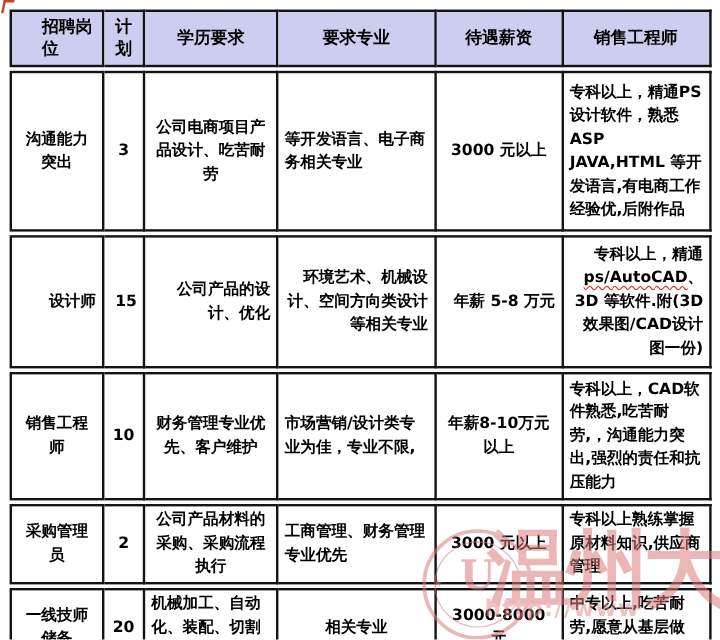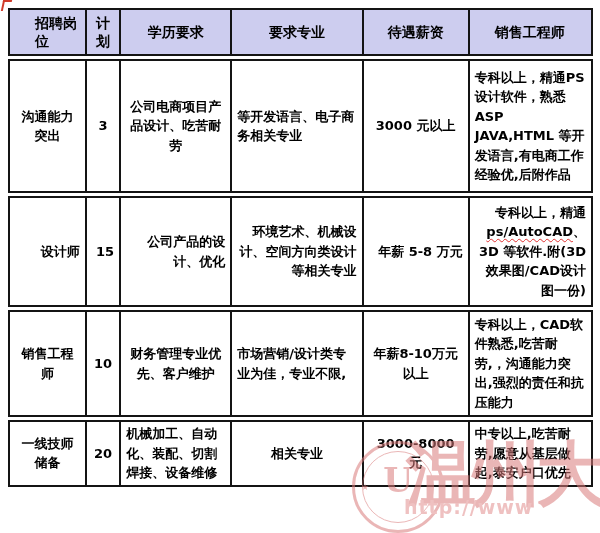--- a/index.html
+++ b/index.html
@@ -130,20 +130,28 @@
 
   <tr class="r3">
     <td>销售工程师</td>
     <td>10</td>
     <td>财务管理专业优先、客户维护</td>
     <td class="left">市场营销/设计类专业为佳，专业不限,</td>
     <td>年薪8-10万元以上</td>
     <td class="left">专科以上，CAD软件熟悉,吃苦耐劳,，沟通能力突出,强烈的责任和抗压能力</td>
   </tr>
 
+  <tr class="r4">
+    <td>采购管理员</td>
+    <td>2</td>
+    <td>公司产品材料的采购、采购流程执行</td>
+    <td class="left">工商管理、财务管理专业优先</td>
+    <td>3000 元以上</td>
+    <td class="left">专科以上熟练掌握原材料知识,供应商管理</td>
+  </tr>
 
   <tr class="r5">
     <td>一线技师储备</td>
     <td>20</td>
     <td class="left">机械加工、自动化、装配、切割焊接、设备维修</td>
     <td>相关专业</td>
     <td>3000-8000 元</td>
     <td class="left">中专以上,吃苦耐劳,愿意从基层做起,泰安户口优先</td>
   </tr>
 </tbody>

